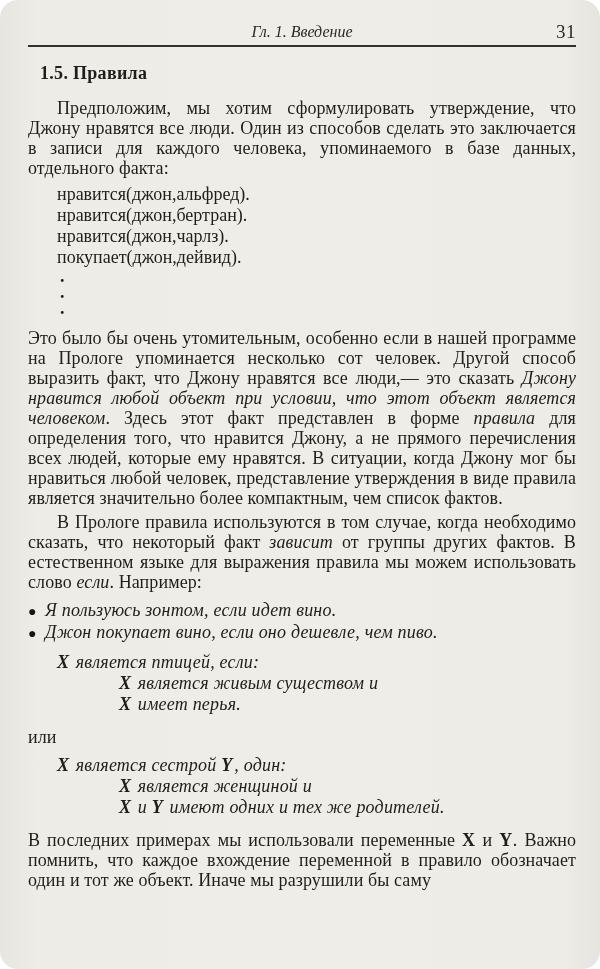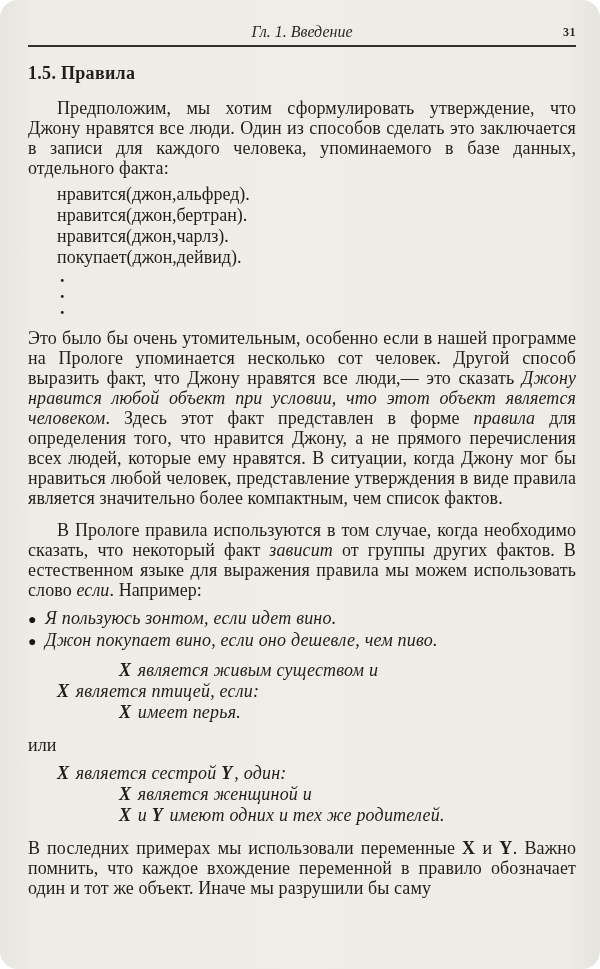--- a/index.html
+++ b/index.html
@@ -25,48 +25,47 @@
     font-style: italic;
     font-size: 16px;
     line-height: 20px;
     color: #2a2926;
   }
   .page-number {
     position: absolute;
     right: 0;
     top: 0;
     font-style: normal;
-    font-size: 12px;
+    font-size: 19px;
     letter-spacing: 0.5px;
-    font-weight: bold;
   }
   .header-rule {
     margin-top: 3px;
     border: 0;
     border-bottom: 2px solid #33312d;
   }
   
   .section-title {
-    margin: 16px 0 0 0;
+    margin: 16px 0 0 12px;
     font-size: 18px;
     font-weight: bold;
     letter-spacing: 0.3px;
   }
   
   p {
     margin: 0;
     font-size: 18px;
     line-height: 20px;
     text-align: justify;
     letter-spacing: 0.1px;
   }
   p.first { margin-top: 14px; }
   .indent { text-indent: 29px; }
   p.after-facts { margin-top: 6px; }
-  p.tight { margin-top: 12px; }
+  p.tight { margin-top: 4px; }
   
   .facts {
     margin: 6px 0 12px 29px;
     font-size: 18px;
     line-height: 21px;
   }
   .fact-line { white-space: pre; }
   .dot-line {
     line-height: 16px;
     font-weight: bold;
@@ -144,22 +143,22 @@
         <em>Я пользуюсь зонтом, если идет вино.</em>
       </li>
     <li>
         <span class="bullet-glyph">●</span>
         <em>Джон покупает вино, если оно дешевле, чем пиво.</em>
       </li>
   </ul>
 
 
   <div class="rule-example">
+    <div class="rule-line head"><b>X</b> <em>является птицей, если:</em></div>
     <div class="rule-line body"><b>X</b> <em>является живым существом и</em></div>
-    <div class="rule-line head"><b>X</b> <em>является птицей, если:</em></div>
     <div class="rule-line body"><b>X</b> <em>имеет перья.</em></div>
   </div>
 
   <p class="or-word">или</p>
 
   <div class="rule-example">
     <div class="rule-line head"><b>X</b> <em>является сестрой </em><b>Y</b><em>, один:</em></div>
     <div class="rule-line body"><b>X</b> <em>является женщиной и</em></div>
     <div class="rule-line body"><b>X</b> <em>и </em><b>Y</b><em> имеют одних и тех же родителей.</em></div>
   </div>

